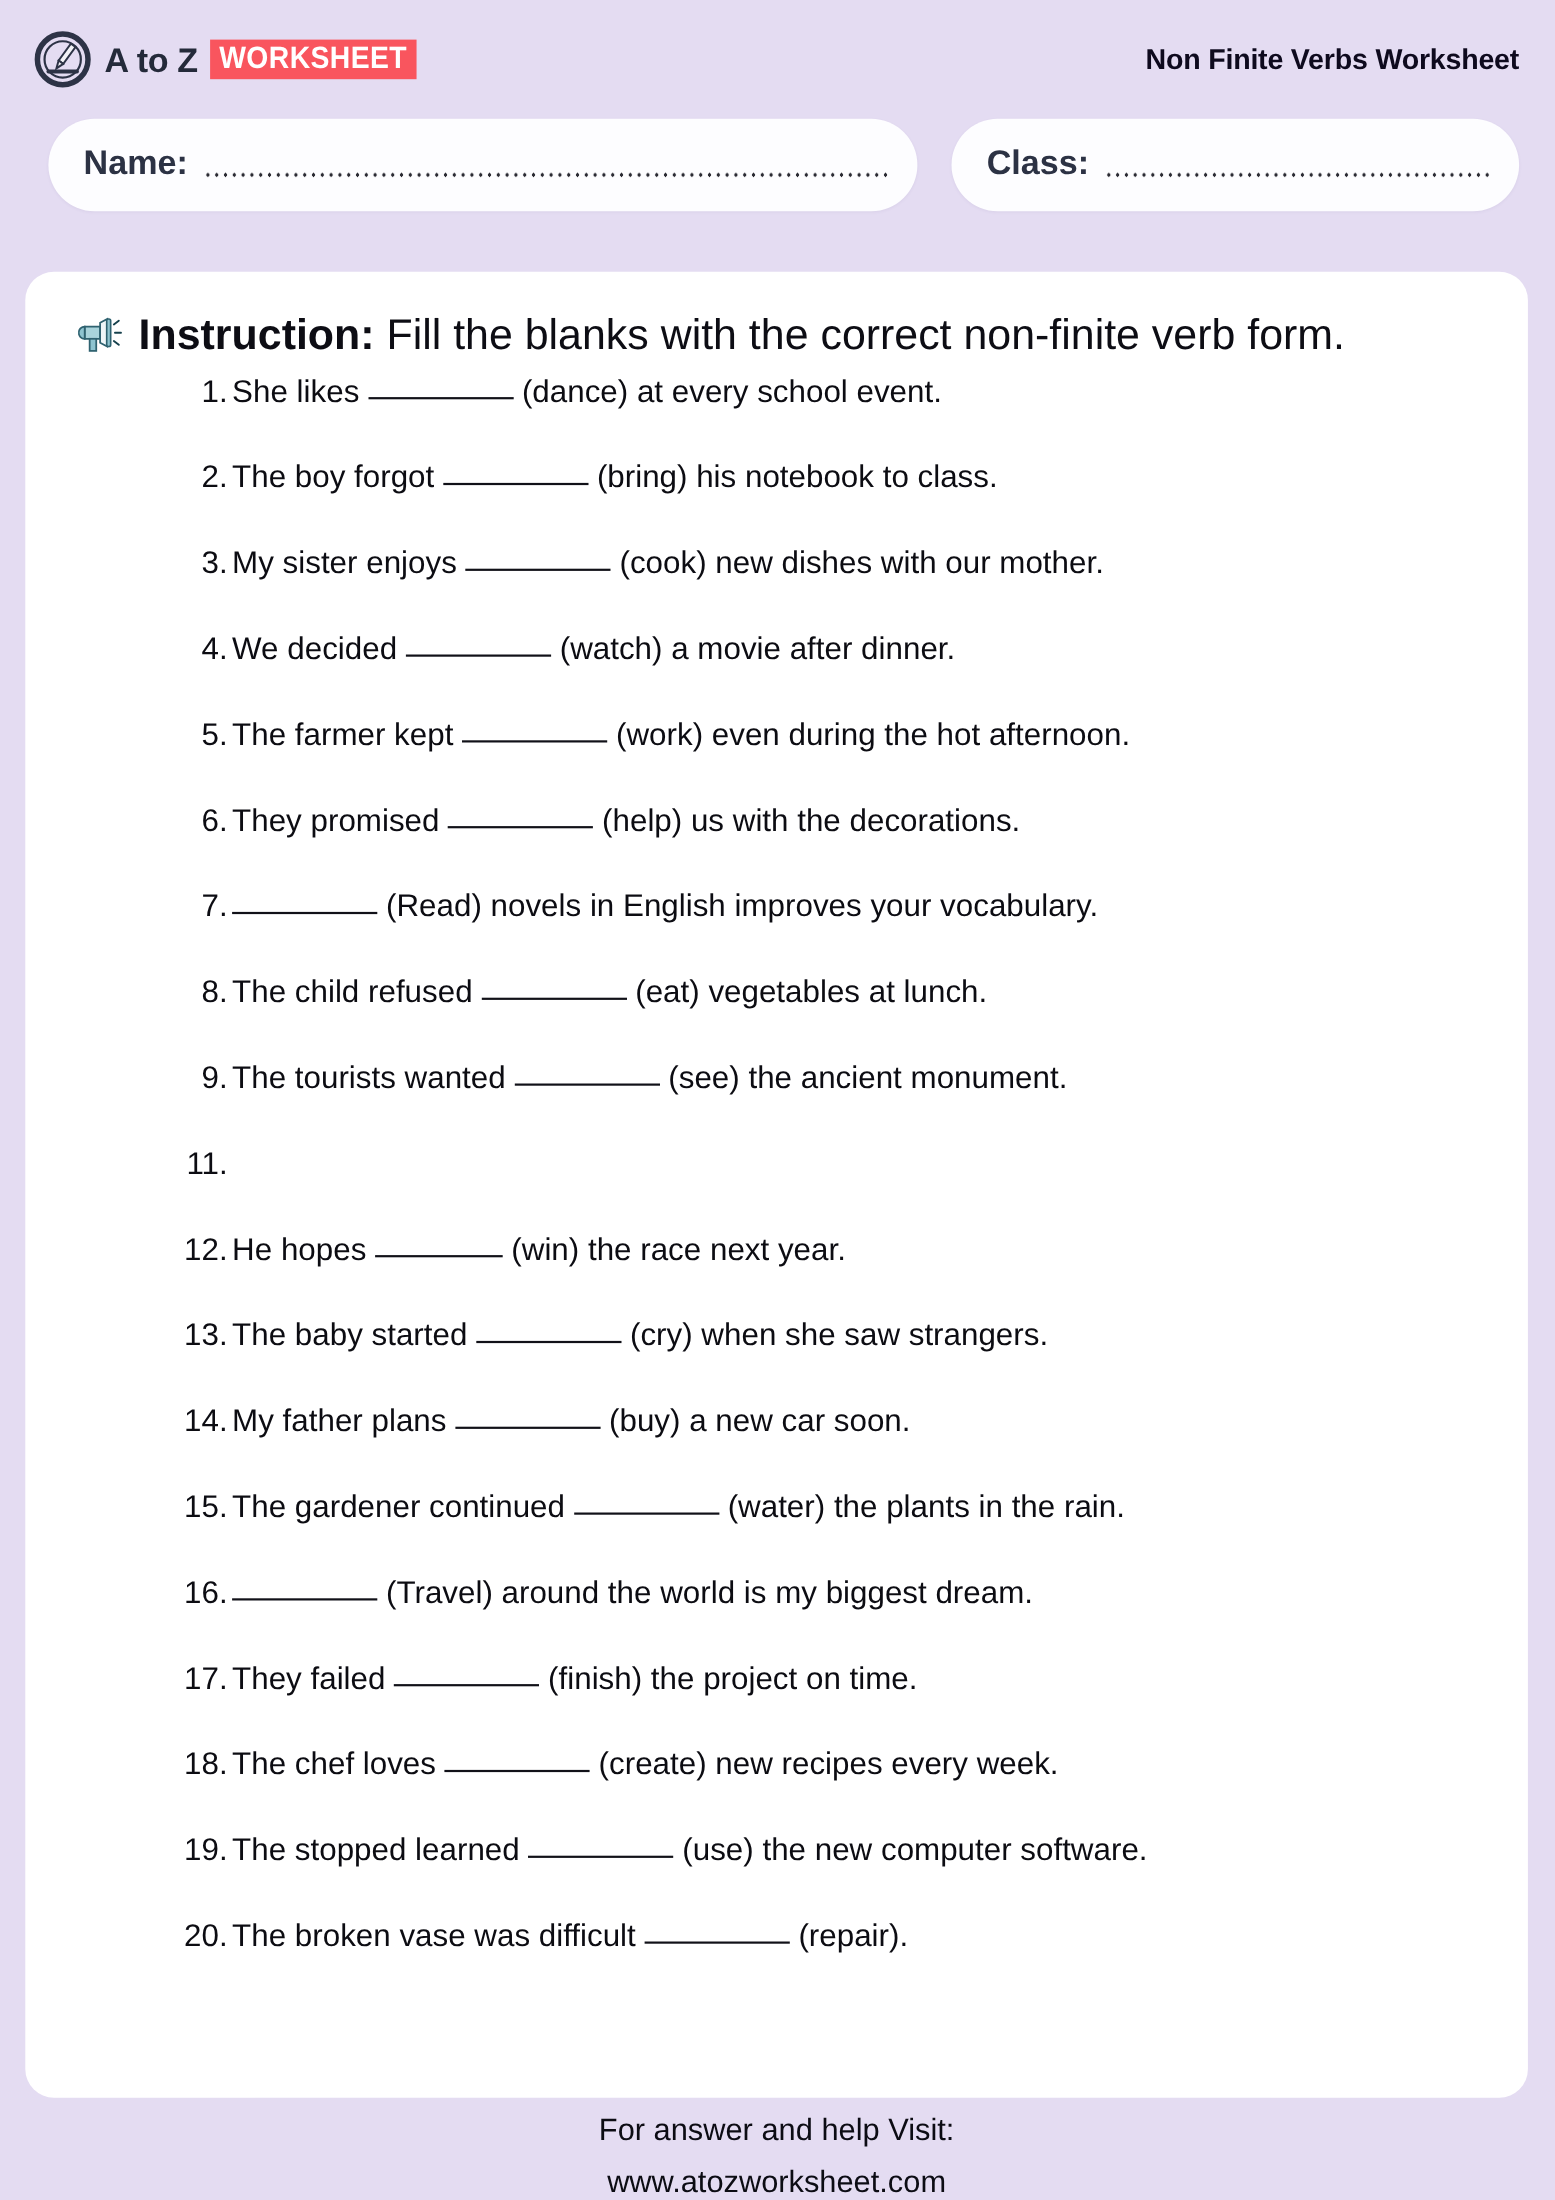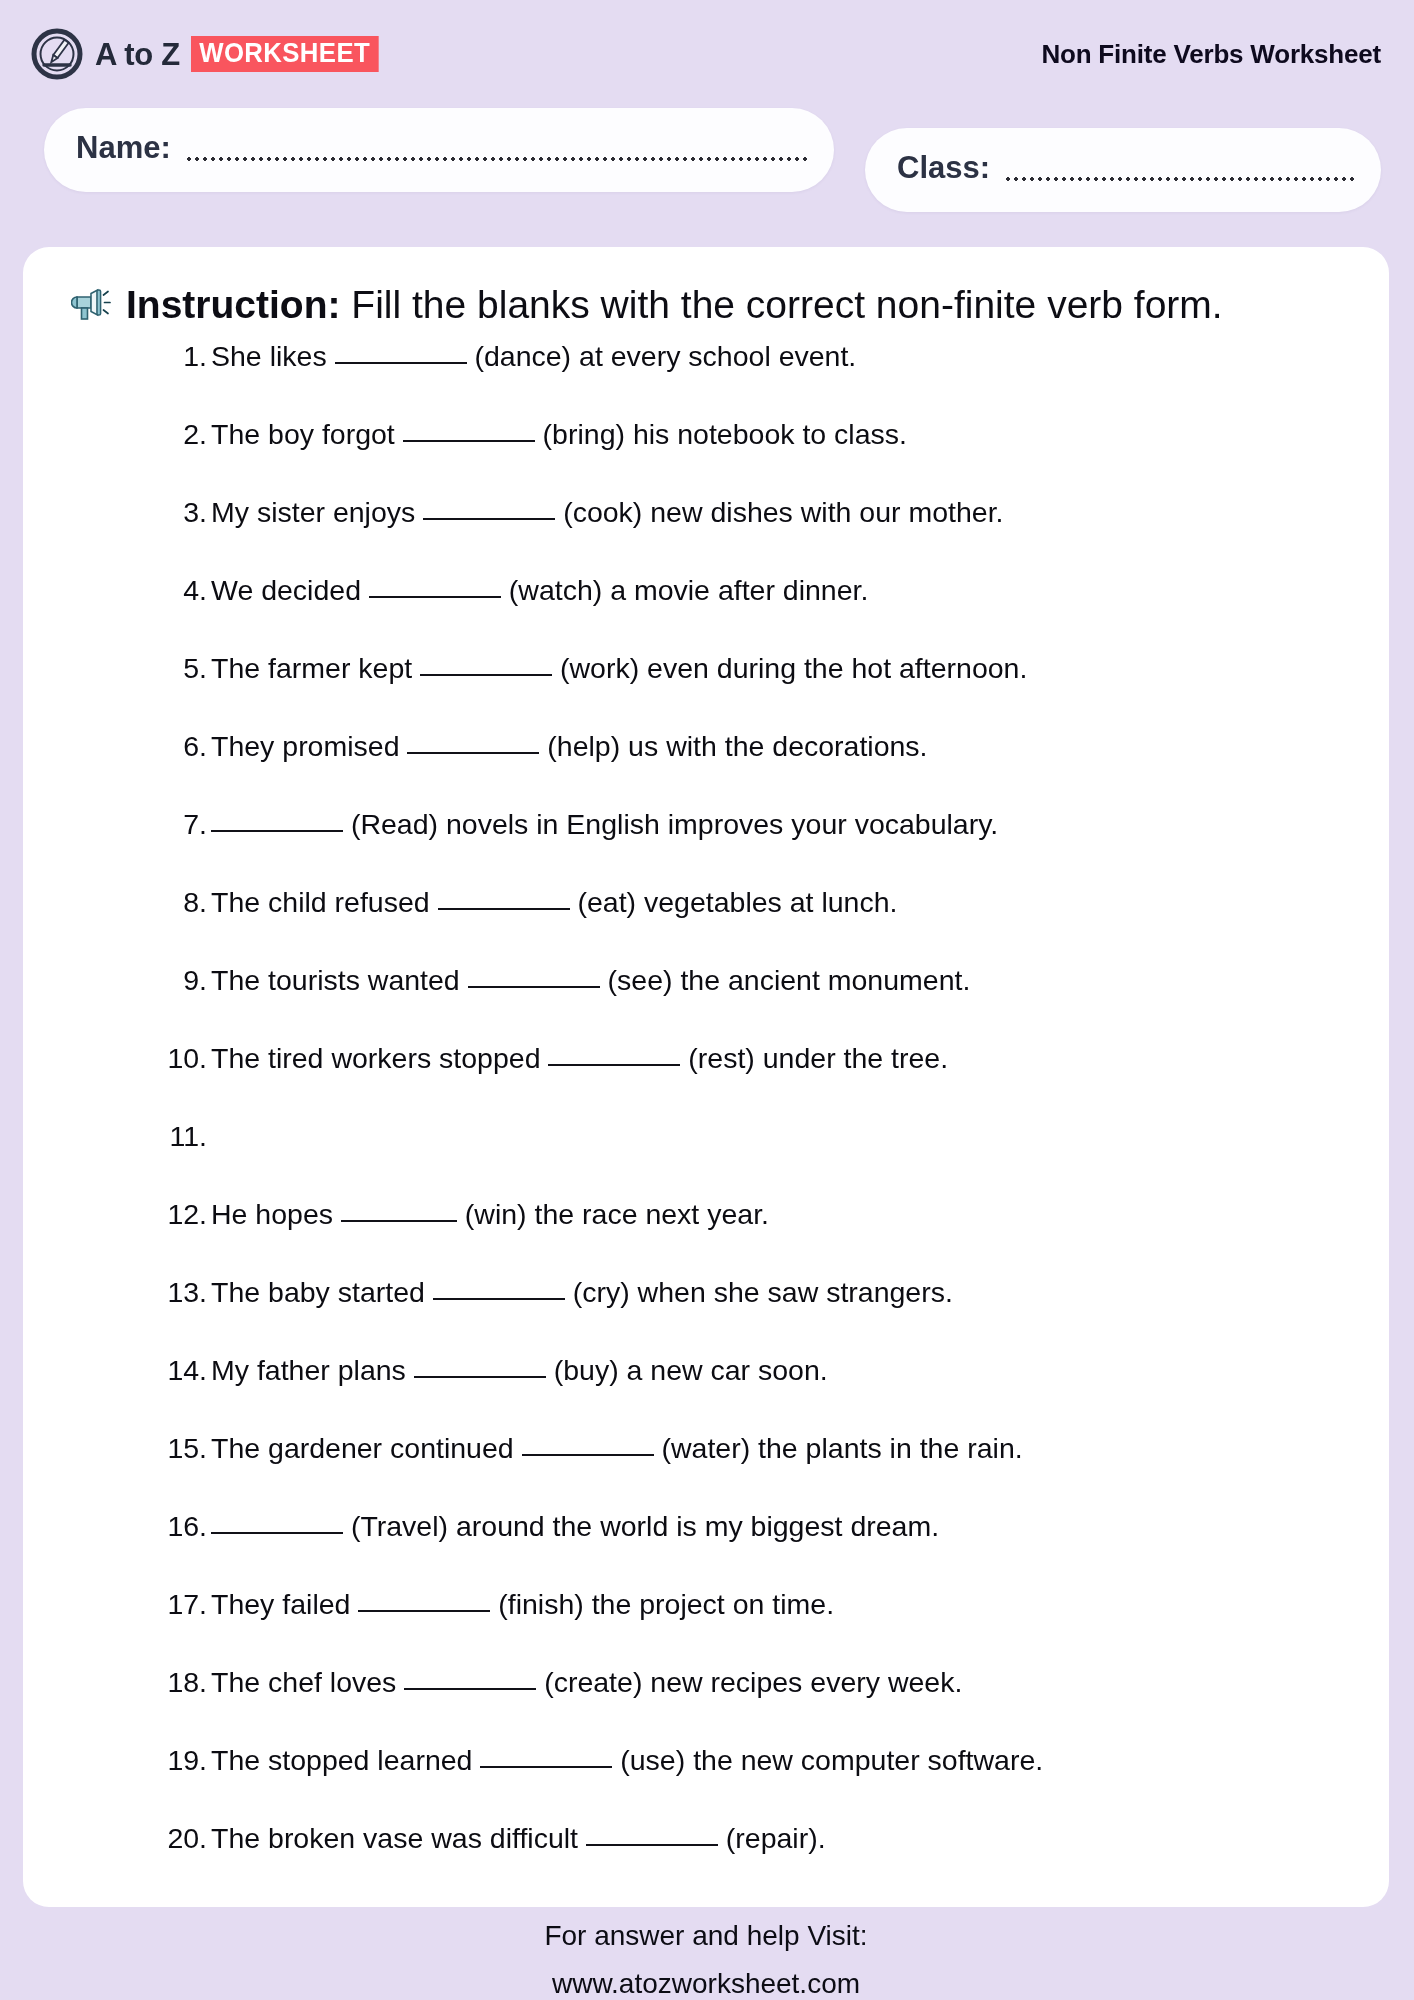--- a/index.html
+++ b/index.html
@@ -76,21 +76,21 @@
     background: #fdfdff;
     border-radius: 42px;
     display: flex;
     align-items: center;
     height: 84px;
     box-sizing: border-box;
     padding: 0 26px 4px 32px;
     box-shadow: 0 1px 3px rgba(90,70,130,0.07);
   }
   .idfield.name { flex: 0 0 790px; }
-  .idfield.klass { flex: 1 1 auto; margin-top: 20px; }
+  .idfield.klass { flex: 1 1 auto; }
   .idlabel {
     font-size: 31px;
     font-weight: bold;
     color: #2c3244;
     white-space: nowrap;
     margin-right: 14px;
   }
   .iddots {
     flex: 1 1 auto;
     height: 22px;
@@ -283,24 +283,20 @@
       </li>
       <li class="qitem">
         <span class="qnum">8.</span>
         <span class="qbody"><span>The child refused </span><span class="blank w-long"></span><span> (eat) vegetables at lunch.</span></span>
       </li>
       <li class="qitem">
         <span class="qnum">9.</span>
         <span class="qbody"><span>The tourists wanted </span><span class="blank w-long"></span><span> (see) the ancient monument.</span></span>
       </li>
       <li class="qitem">
-        <span class="qnum">10.</span>
-        <span class="qbody"><span>The tired workers stopped </span><span class="blank w-long"></span><span> (rest) under the tree.</span></span>
-      </li>
-      <li class="qitem">
         <span class="qnum">11.</span>
       </li>
       <li class="qitem">
         <span class="qnum">12.</span>
         <span class="qbody"><span>He hopes </span><span class="blank w-short"></span><span> (win) the race next year.</span></span>
       </li>
       <li class="qitem">
         <span class="qnum">13.</span>
         <span class="qbody"><span>The baby started </span><span class="blank w-long"></span><span> (cry) when she saw strangers.</span></span>
       </li>

